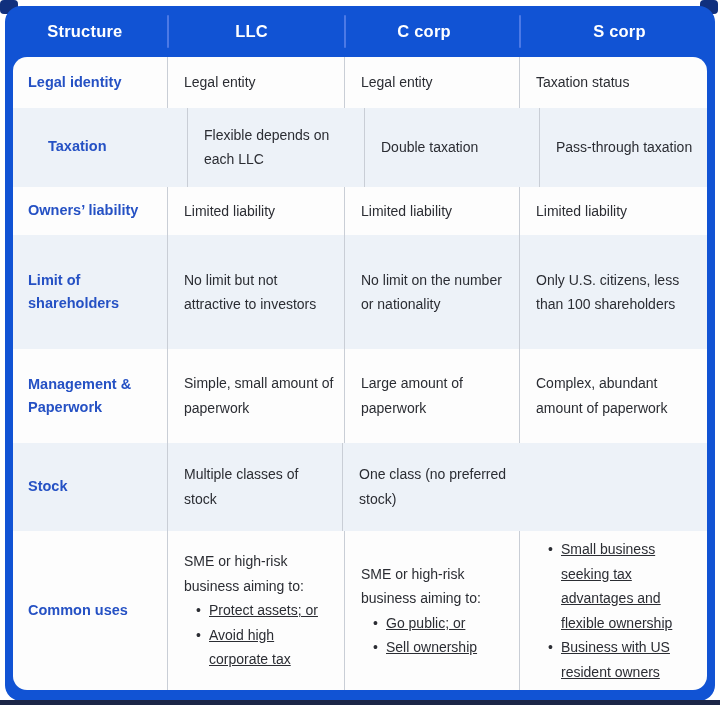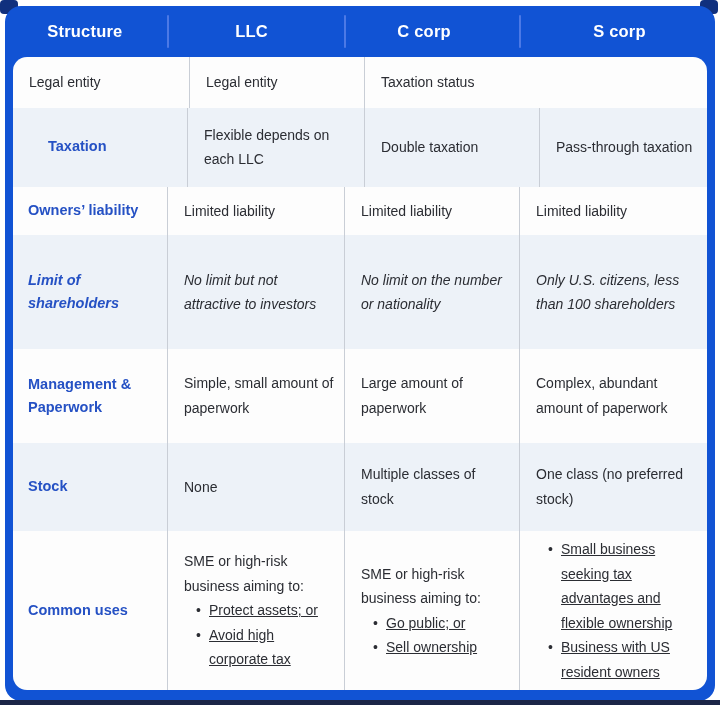--- a/index.html
+++ b/index.html
@@ -26,21 +26,21 @@
   .hsep{position:absolute;top:9px;width:2px;height:33px;background:#4c79e6;border-radius:2px;}
   .hsep.s1{left:162px;} .hsep.s2{left:339px;} .hsep.s3{left:514px;}
   
   .panel{
     position:absolute;left:8px;top:51px;width:694px;height:633px;
     background:#fdfdfd;border-radius:14px;overflow:hidden;
     display:flex;flex-direction:column;
   }
   .row{display:flex;width:100%;}
   .row.tint{background:#edf2f8;}
-  .r0{height:55px;} .r1{height:86px;padding-left:20px;} .r2{height:53px;} .r3{height:124px;font-style:italic;}
+  .r0{height:55px;} .r1{height:86px;padding-left:20px;} .r2{height:53px;} .r3{height:124px;}
   .r4{height:102px;} .r5{height:96px;} .r6{height:162px;}
   .cell{
     display:flex;align-items:center;box-sizing:border-box;
     font-size:14px;color:#2b2d33;line-height:1.75;
     padding:6px 10px 6px 16px;
   }
   .cell.label{
     width:155px;color:#2551c4;font-weight:bold;font-size:14.5px;line-height:1.6;
     padding-left:15px;border-right:1.5px solid #c9ced6;
   }
@@ -68,20 +68,21 @@
     <div class="header-cell hc2">C corp</div>
     <div class="header-cell hc3">S corp</div>
     <span class="hsep s1"></span>
     <span class="hsep s2"></span>
     <span class="hsep s3"></span>
   </div>
 
   <div class="panel">
 
     <div class="row r0">
+      <div class="cell label">Legal identity</div>
       <div class="cell c1">Legal entity</div>
       <div class="cell c2">Legal entity</div>
       <div class="cell c3">Taxation status</div>
     </div>
 
     <div class="row r1 tint">
       <div class="cell label">Taxation</div>
       <div class="cell c1">Flexible depends on each LLC</div>
       <div class="cell c2">Double taxation</div>
       <div class="cell c3">Pass-through taxation</div>
@@ -103,21 +104,20 @@
 
     <div class="row r4">
       <div class="cell label">Management &amp; Paperwork</div>
       <div class="cell c1">Simple, small amount of paperwork</div>
       <div class="cell c2">Large amount of paperwork</div>
       <div class="cell c3">Complex, abundant amount of paperwork</div>
     </div>
 
     <div class="row r5 tint">
       <div class="cell label">Stock</div>
-      <div class="cell c1">None</div>
       <div class="cell c2">Multiple classes of stock</div>
       <div class="cell c3">One class (no preferred stock)</div>
     </div>
 
     <div class="row r6">
       <div class="cell label">Common uses</div>
       <div class="cell c1">
         <div class="cell-lines">
           <div>SME or high-risk business aiming to:</div>
           <ul class="blist">

